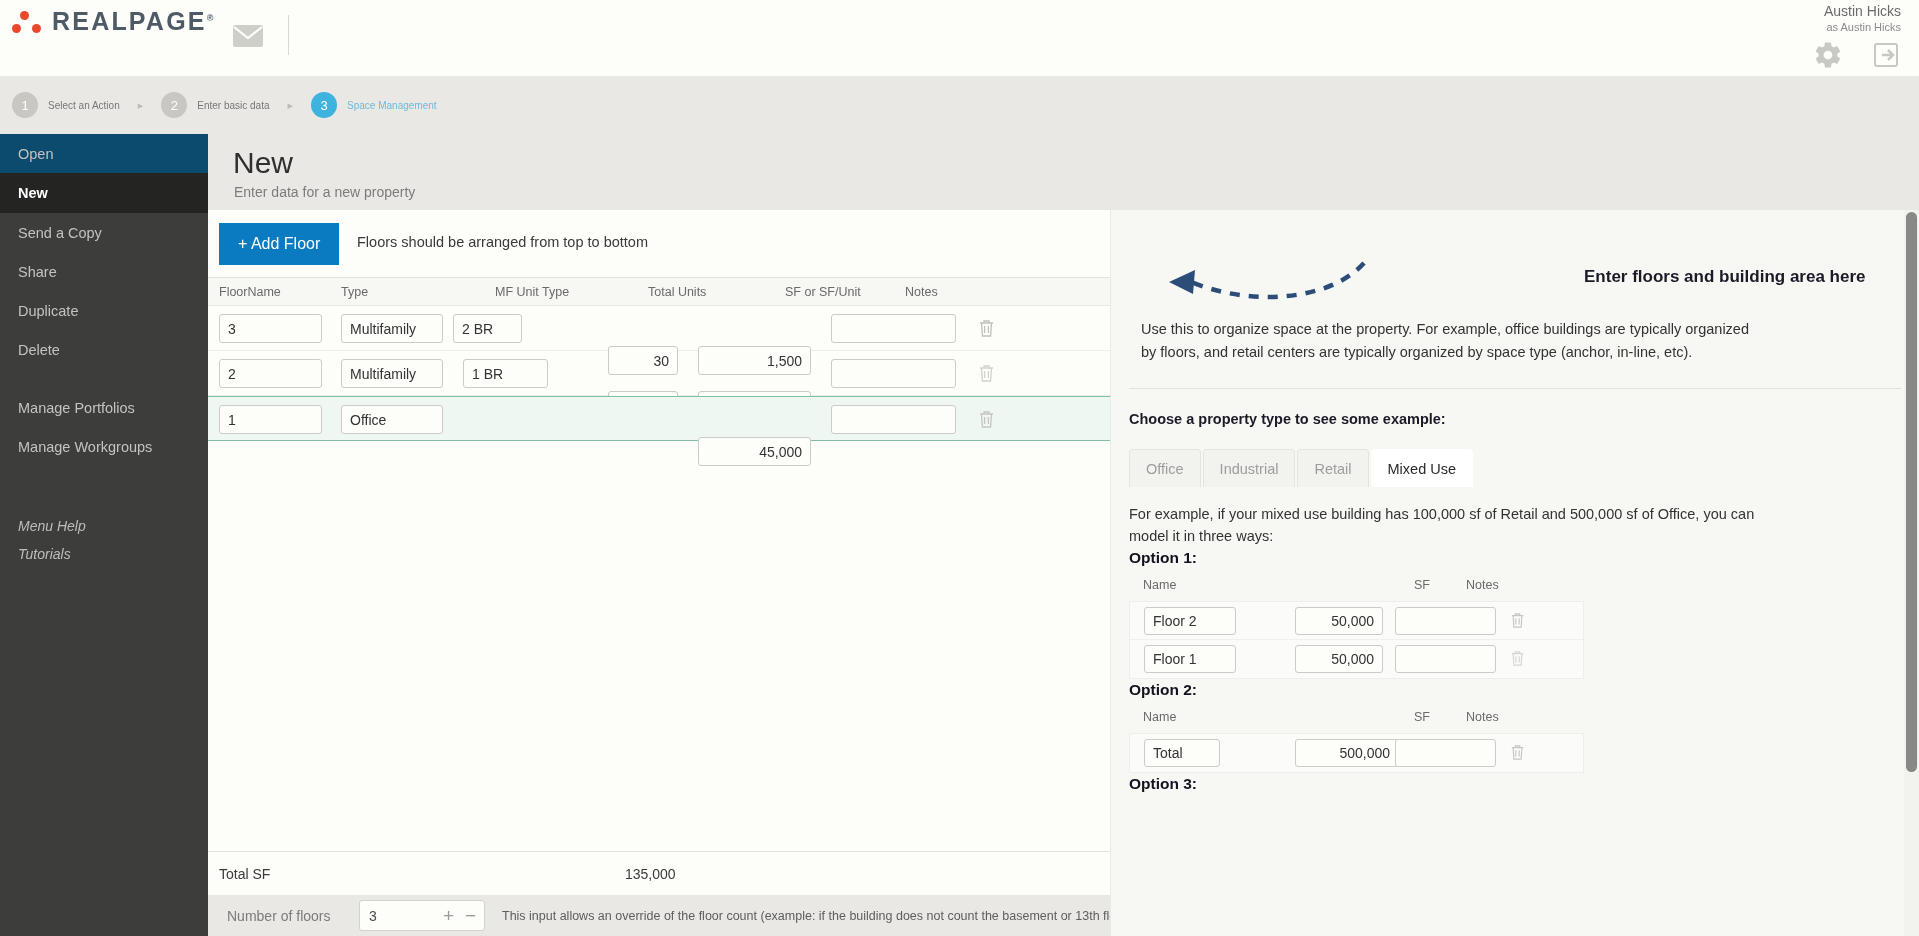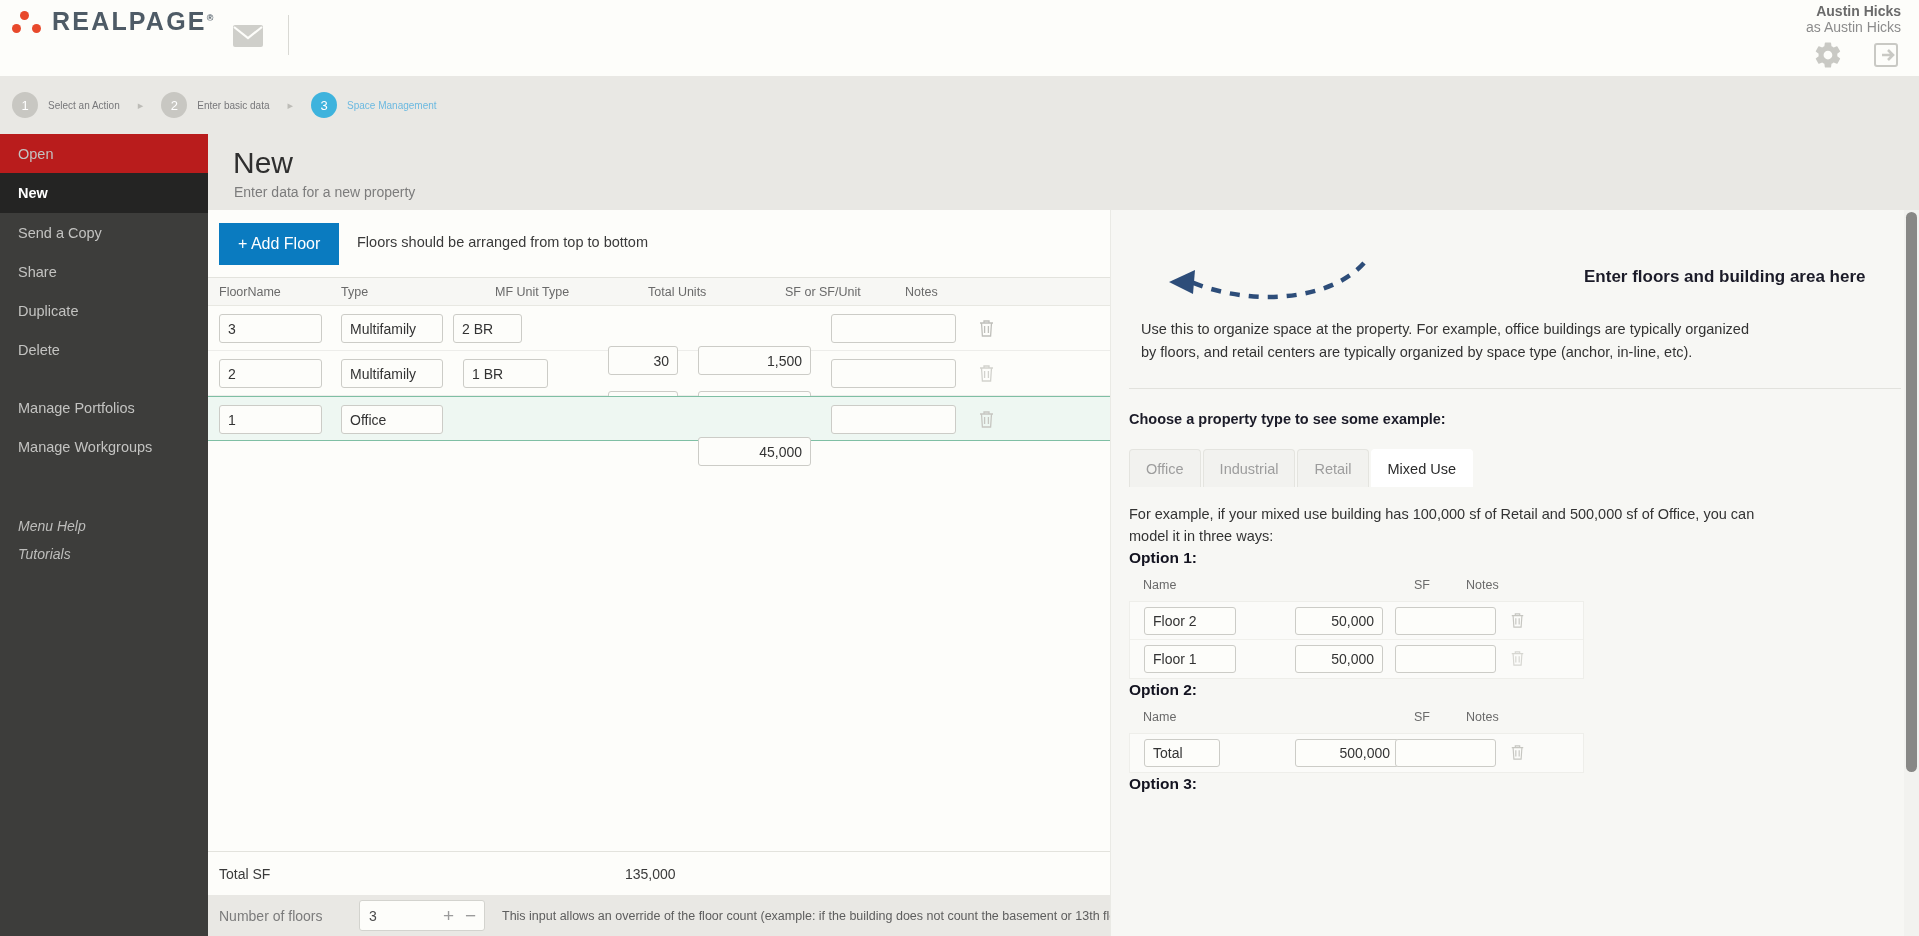--- a/index.html
+++ b/index.html
@@ -38,22 +38,22 @@
     position: absolute; left: 233px; top: 25px; width: 30px; height: 22px;
   }
   .topbar-divider {
     position: absolute; left: 288px; top: 15px; width: 1px; height: 40px;
     background: #d9d9d4;
   }
 
   .user-block {
     position: absolute; right: 18px; top: 2px; text-align: right;
   }
-  .user-name { font-size: 14px; color: #6b6b6b; line-height: 18px; font-weight: bold; }
-  .user-sub  { font-size: 14px; color: #8c8c8c; line-height: 14px; }
+  .user-name { font-size: 14px; color: #6b6b6b; line-height: 18px; }
+  .user-sub  { font-size: 11px; color: #8c8c8c; line-height: 14px; }
   .top-icons {
     position: absolute; right: 20px; top: 40px;
     display: flex; gap: 30px; align-items: center;
   }
 
   
   .wizard {
     position: absolute; left: 0; top: 76px; width: 1919px; height: 58px;
     background: #e9e8e4;
     display: flex; align-items: center;
@@ -87,21 +87,21 @@
 
   
   .sidebar {
     position: absolute; left: 0; top: 134px; width: 208px; height: 802px;
     background: #3d3d3b;
   }
   .side-item {
     height: 39px; display: flex; align-items: center; padding-left: 18px;
     font-size: 14.5px; color: #c3c3c1; cursor: pointer;
   }
-  .side-item.hover-ghost { background: #b91c1c; }
+  .side-item.hover-ghost { background: #0c4a6e; }
   .side-item.active {
     background: #242423; color: #ffffff; font-weight: bold;
     height: 40px;
   }
   .side-gap { height: 19px; }
   .side-help {
     font-size: 14px; color: #bdbdbb; font-style: italic;
     padding-left: 18px; line-height: 28px; cursor: pointer;
   }
 
@@ -178,21 +178,21 @@
   .total-bar .val {
     position: absolute; left: 417px; top: 14px; font-size: 14px; color: #3a3a3a;
   }
 
   
   .footer {
     position: absolute; left: 0; bottom: 0; width: 1711px; height: 41px;
     background: #e9e8e4;
   }
   .footer .flbl {
-    position: absolute; left: 11px; top: 13px; font-size: 14px; color: #7b7b7b;
+    position: absolute; left: 19px; top: 13px; font-size: 14px; color: #7b7b7b;
   }
   .stepper {
     position: absolute; left: 151px; top: 5px; width: 126px; height: 31px;
     border: 1px solid #d3d3ce; border-radius: 3px; background: #fdfdfa;
   }
   .stepper .v {
     position: absolute; left: 9px; top: 7px; font-size: 14px; color: #4a4a4a;
   }
   .stepper .plus, .stepper .minus {
     position: absolute; top: 6px; font-size: 19px; color: #9b9b9b; cursor: pointer;

